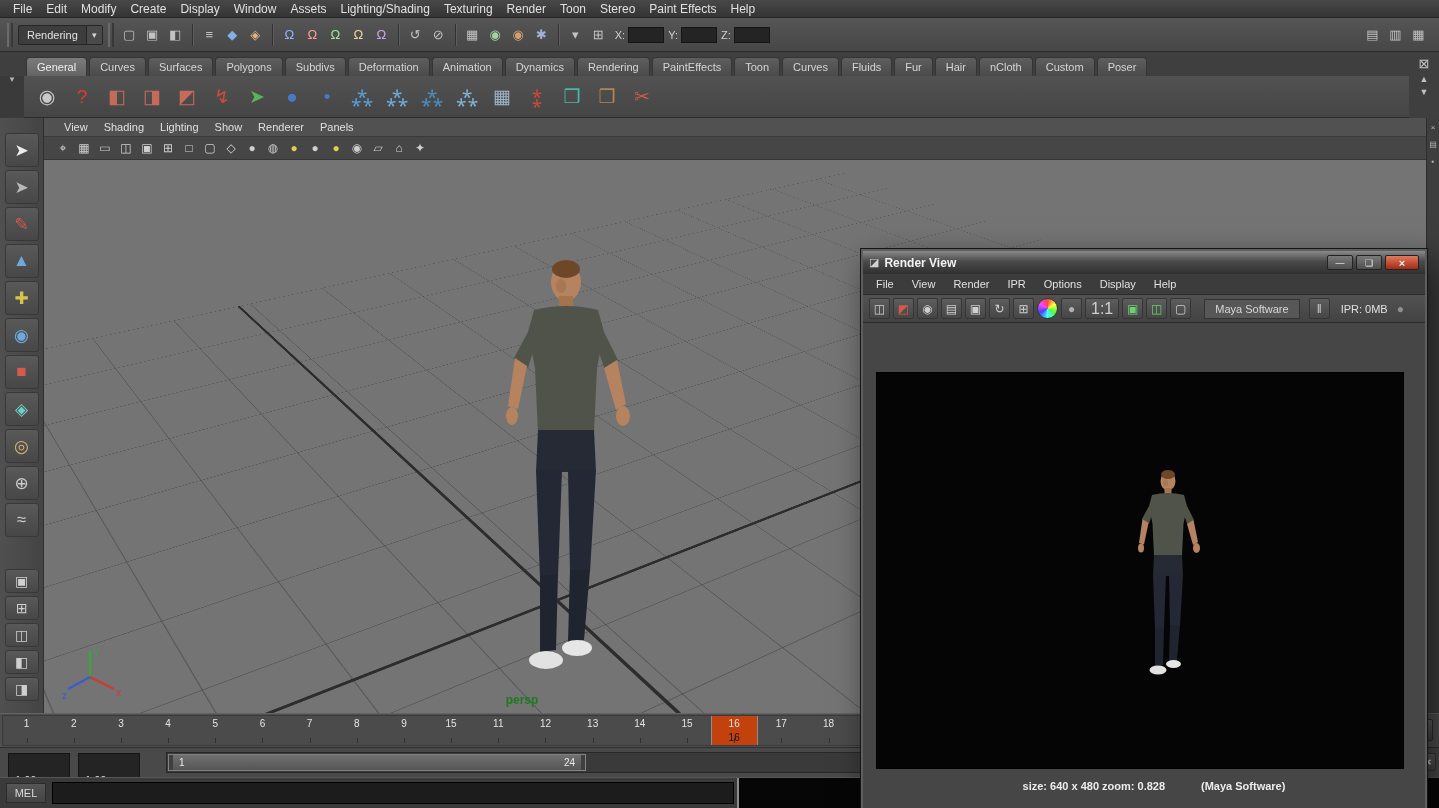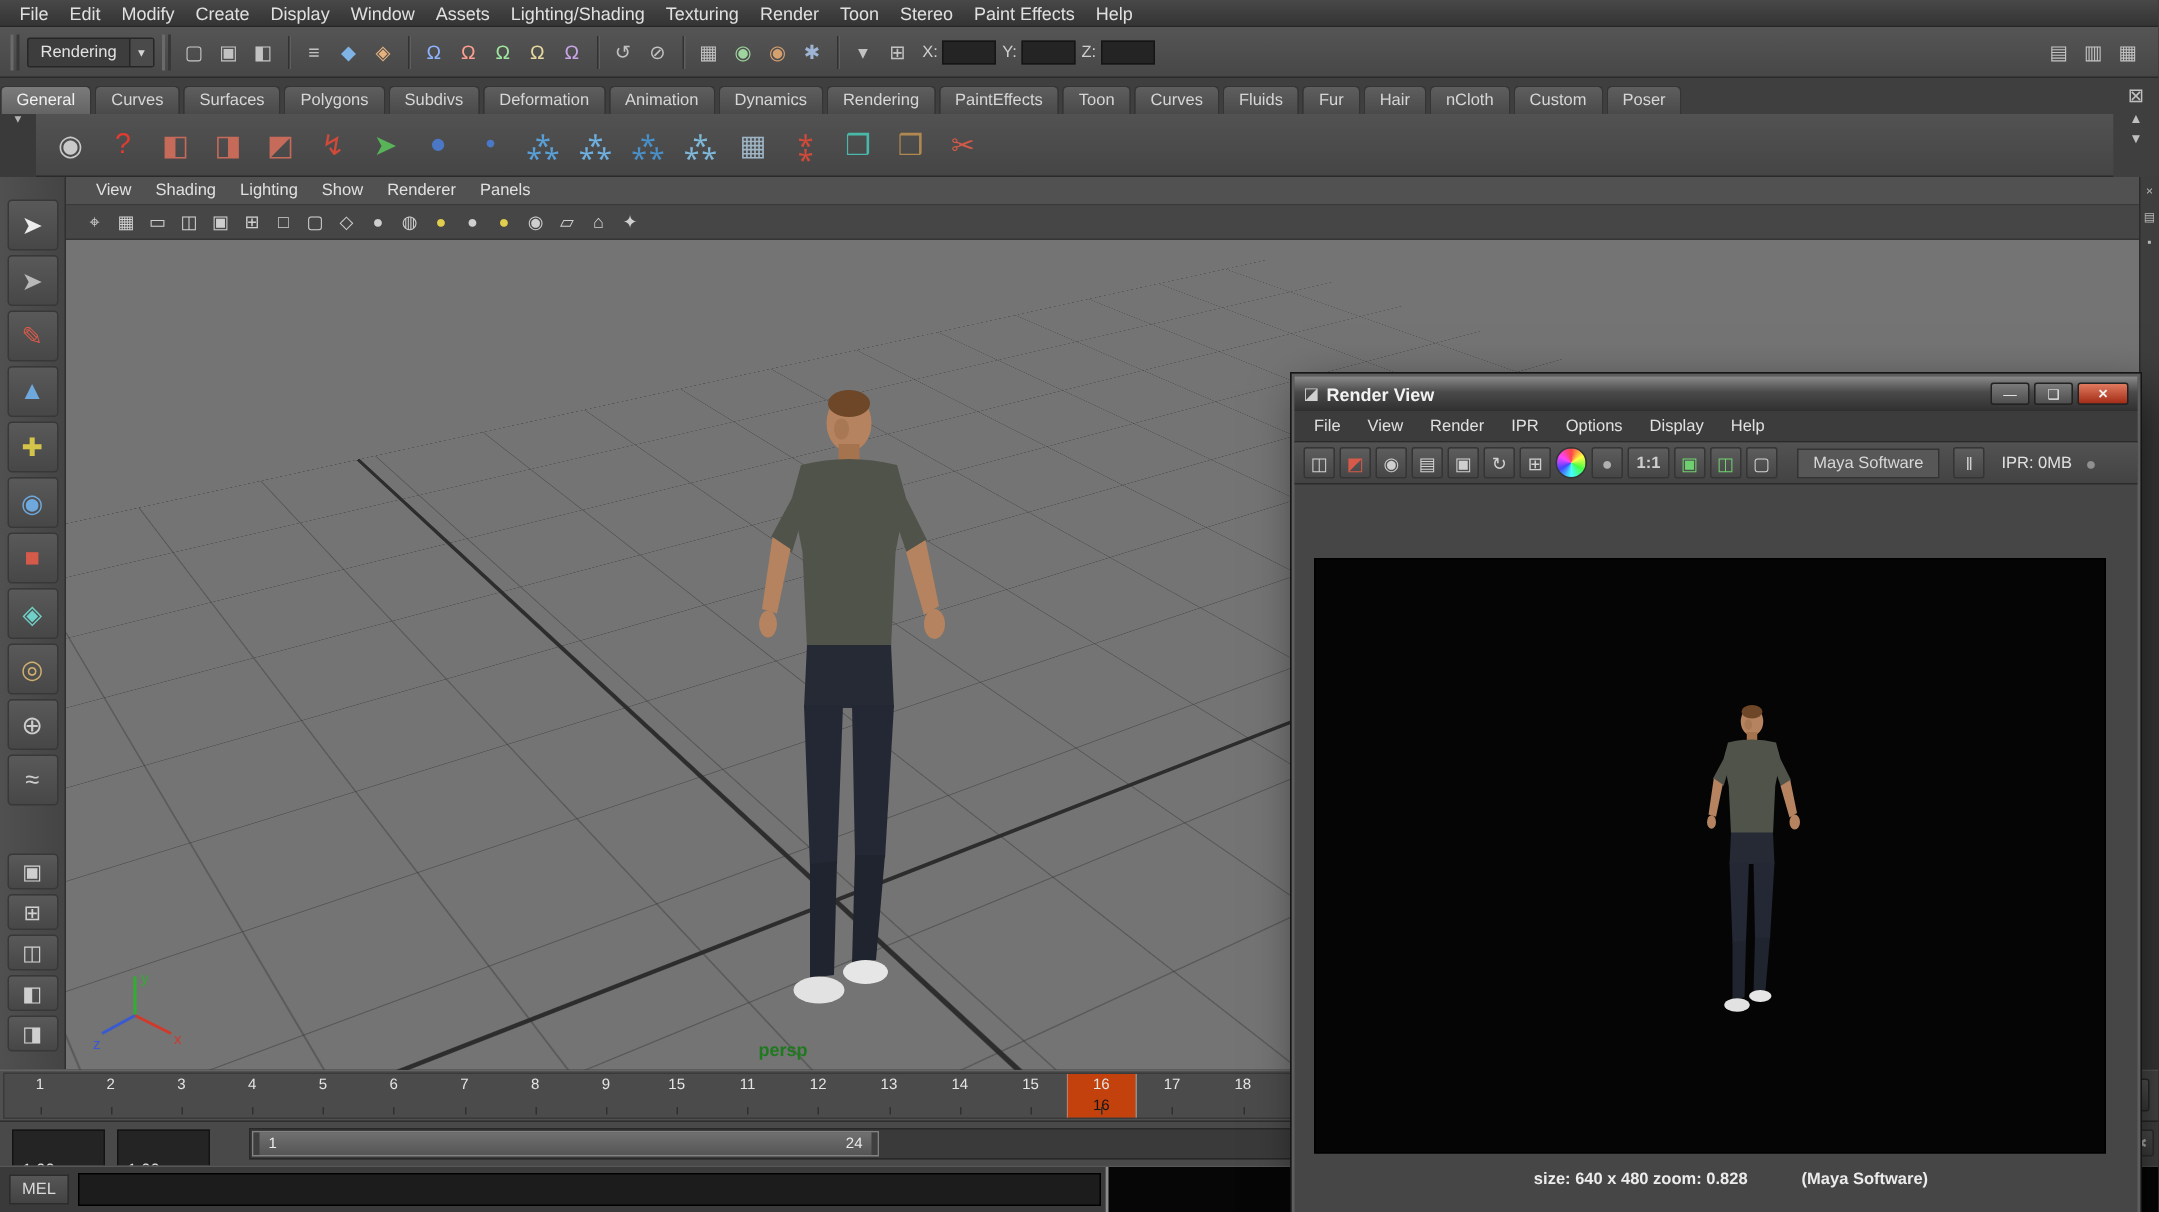--- a/index.html
+++ b/index.html
@@ -18,21 +18,21 @@
   .dropdown .dd-text { padding:0 8px; font-size:11px; color:#e2e2e2; }
   .dropdown .dd-arrow { width:16px; height:100%; display:flex; align-items:center; justify-content:center; border-left:1px solid #262626; background:#4a4a4a; font-size:9px; }
   .sbtn { width:21px; height:21px; display:flex; align-items:center; justify-content:center; font-size:13px; color:#c2c2c2; border-radius:2px; }
   .sep { width:1px; height:22px; background:#323232; box-shadow:1px 0 0 #5e5e5e; margin:0 4px; }
   .coord { display:flex; align-items:center; gap:3px; margin-left:4px; }
   .coord label { color:#cfcfcf; font-size:11px; }
   .coord input { width:36px; height:16px; background:#242424; border:1px solid #151515; color:#e0e0e0; font-size:10px; padding:0 3px; }
   #statusline .spacer { flex:1; }
 
   
-  #shelf-tabs { position:absolute; left:0; top:52px; width:100%; height:24px; background:#3f3f3f; display:flex; align-items:flex-end; }
+  #shelf-tabs { position:absolute; left:0; top:52px; width:100%; height:24px; background:#3f3f3f; display:flex; align-items:flex-end; padding-left:26px; }
   #shelf-left { position:absolute; left:0; top:52px; width:24px; height:66px; background:#3a3a3a; display:flex; flex-direction:column; align-items:center; gap:6px; padding-top:6px; font-size:9px; color:#b5b5b5; }
   .shelf-tab { padding:3px 10px 3px; margin-right:2px; background:linear-gradient(#5e5e5e,#4a4a4a); border:1px solid #353535; border-bottom:none; border-radius:4px 4px 0 0; font-size:11px; color:#d6d6d6; }
   .shelf-tab.active { background:linear-gradient(#7b7b7b,#646464); color:#f0f0f0; }
   #shelf-icons { position:absolute; left:24px; top:76px; width:1385px; height:42px; background:linear-gradient(#525252,#454545); display:flex; align-items:center; gap:5px; padding-left:8px; border-bottom:1px solid #2b2b2b; }
   .shelf-icon { width:30px; height:32px; display:flex; align-items:center; justify-content:center; font-size:19px; border-radius:3px; }
   #shelf-side { position:absolute; right:0; top:52px; width:30px; height:66px; background:#3f3f3f; display:flex; flex-direction:column; align-items:center; gap:3px; padding-top:4px; font-size:9px; color:#c0c0c0; }
   #shelf-side .trash { font-size:13px; }
 
   
   #main { position:absolute; left:0; top:118px; width:1439px; height:595px; background:#454545; }
@@ -66,21 +66,21 @@
   #rv-titlebar { position:absolute; left:2px; top:2px; right:2px; height:23px; background:linear-gradient(#8a8a8a,#4a4a4a 45%,#303030); display:flex; align-items:center; padding:0 6px; }
   #rv-title { font-size:12px; font-weight:bold; color:#f2f2f2; margin-left:5px; flex:1; }
   #rv-window-icon { font-size:11px; color:#d0d0d0; }
   .win-btn { width:26px; height:15px; margin-left:3px; display:flex; align-items:center; justify-content:center; background:linear-gradient(#7a7a7a,#4e4e4e); border:1px solid #222; border-radius:2px; font-size:9px; color:#f0f0f0; }
   .win-btn.close { background:linear-gradient(#e07a5f,#a32b16); width:34px; font-size:11px; font-weight:bold; }
   #rv-menubar { position:absolute; left:2px; top:25px; right:2px; height:21px; background:#3c3c3c; display:flex; align-items:center; padding-left:4px; border-bottom:1px solid #2b2b2b; }
   .rv-menu-item { padding:2px 9px; font-size:11px; color:#e0e0e0; }
   #rv-toolbar { position:absolute; left:2px; top:46px; right:2px; height:28px; background:linear-gradient(#525252,#434343); display:flex; align-items:center; gap:3px; padding-left:6px; border-bottom:1px solid #2b2b2b; }
   .rv-btn { min-width:21px; height:21px; display:flex; align-items:center; justify-content:center; background:linear-gradient(#5d5d5d,#464646); border:1px solid #353535; border-radius:2px; font-size:12px; color:#cfcfcf; }
   .rv-btn.rgb-wheel { width:21px; background: conic-gradient(#f44,#ff4,#4f4,#4ff,#44f,#f4f,#f44); border-radius:50%; }
-  .rv-btn.txt { padding:1px 5px; font-weight:bold; font-size:11px; }
+  .rv-btn.txt { padding:1px 5px; font-weight:normal; font-size:16px; }
   #rv-renderer { margin-left:10px; padding:3px 10px; background:#575757; border:1px solid #333; color:#d8d8d8; font-size:11px; }
   #rv-pause { margin-left:6px; }
   #rv-ipr-label { margin-left:8px; color:#e0e0e0; font-size:11px; }
   #rv-status-circle { margin-left:6px; color:#909090; font-size:12px; }
   #rv-image { position:absolute; left:15px; top:123px; width:528px; height:397px; background:#050505; border:1px solid #000; overflow:hidden; }
   #rv-char { position:absolute; left:250px; top:90px; width:80px; height:220px; }
   .rv-status { position:absolute; left:0; right:0; text-align:center; font-size:11px; font-weight:bold; color:#ececec; }
   #rv-status1 { top:531px;padding-left:20px; }
   #rv-status2 { top:548px; }
   .rv-status span { margin:0 18px; }

